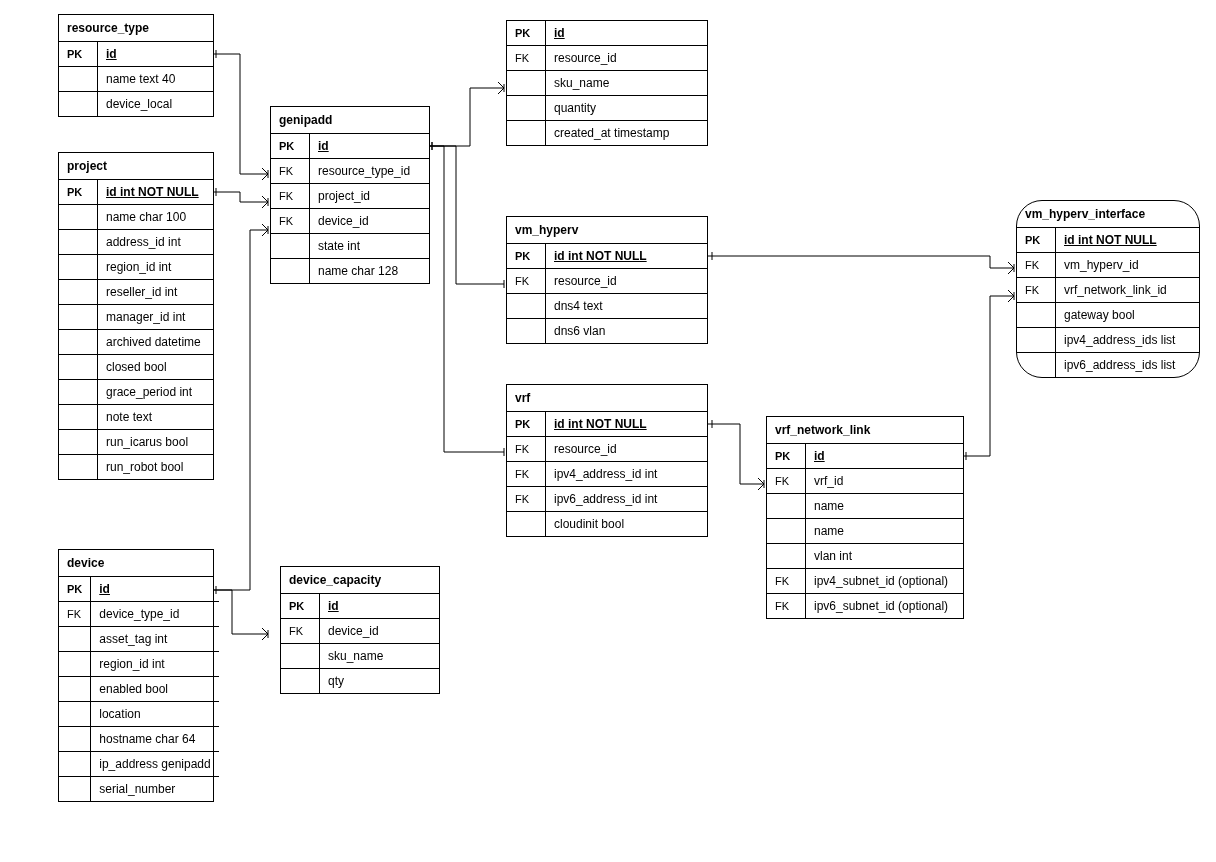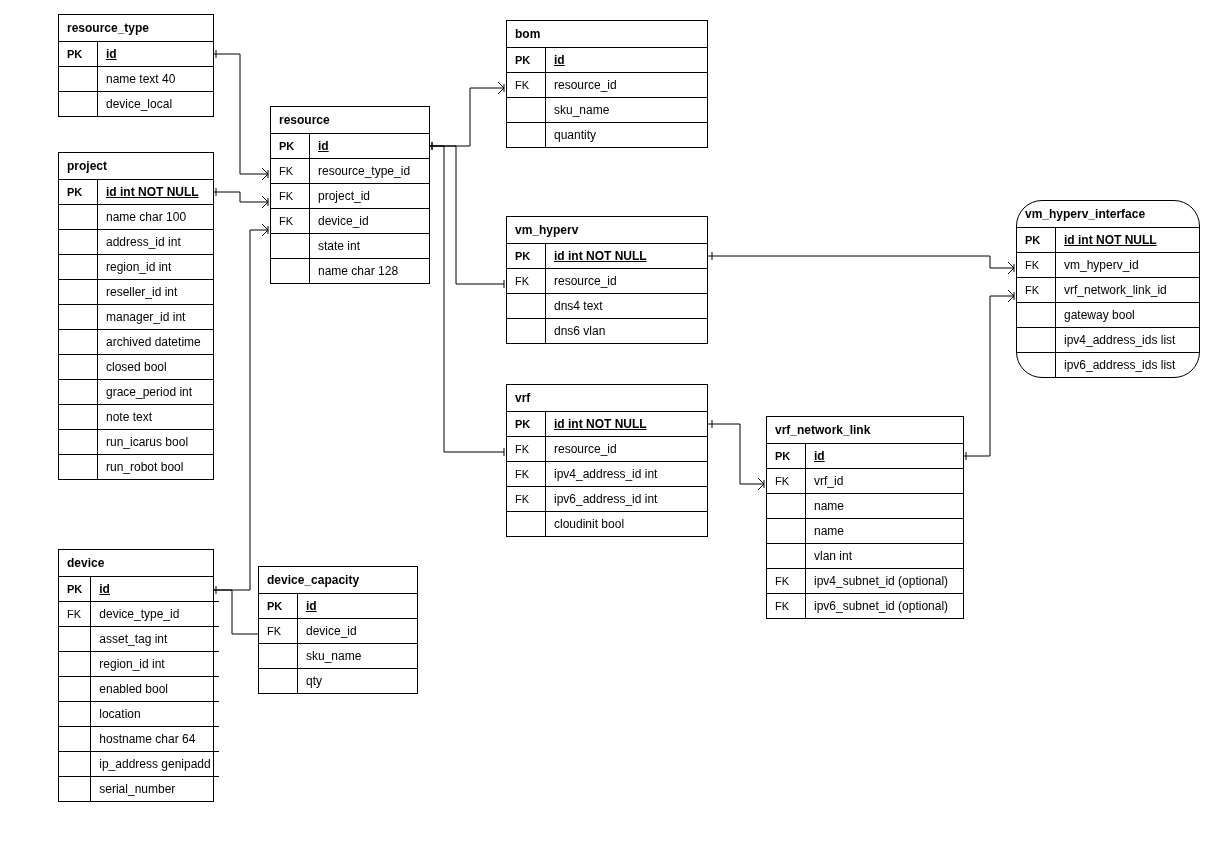--- a/index.html
+++ b/index.html
@@ -221,21 +221,21 @@
         </tr>
         <tr>
           <td class="key"></td>
           <td>serial_number</td>
         </tr>
       </tbody>
     </table>
 </div>
 
 <div class="table" style="left:270px; top:106px; width:158px;">
-  <div class="title">resource</div>
+  <div class="title">genipadd</div>
   <table>
       <tbody>
         <tr>
           <td class="key">PK</td>
           <td class="pkfield">id</td>
         </tr>
         <tr>
           <td class="key fk">FK</td>
           <td>resource_type_id</td>
         </tr>
@@ -252,21 +252,21 @@
           <td>state int</td>
         </tr>
         <tr>
           <td class="key"></td>
           <td>name char 128</td>
         </tr>
       </tbody>
     </table>
 </div>
 
-<div class="table" style="left:258px; top:566px; width:158px;">
+<div class="table" style="left:280px; top:566px; width:158px;">
   <div class="title">device_capacity</div>
   <table>
       <tbody>
         <tr>
           <td class="key">PK</td>
           <td class="pkfield">id</td>
         </tr>
         <tr>
           <td class="key fk">FK</td>
           <td>device_id</td>
@@ -277,38 +277,41 @@
         </tr>
         <tr>
           <td class="key"></td>
           <td>qty</td>
         </tr>
       </tbody>
     </table>
 </div>
 
 <div class="table" style="left:506px; top:20px; width:200px;">
-  <div class="title">bom</div>
   <table>
       <tbody>
         <tr>
           <td class="key">PK</td>
           <td class="pkfield">id</td>
         </tr>
         <tr>
           <td class="key fk">FK</td>
           <td>resource_id</td>
         </tr>
         <tr>
           <td class="key"></td>
           <td>sku_name</td>
         </tr>
         <tr>
           <td class="key"></td>
           <td>quantity</td>
+        </tr>
+        <tr>
+          <td class="key"></td>
+          <td>created_at timestamp</td>
         </tr>
       </tbody>
     </table>
 </div>
 
 <div class="table" style="left:506px; top:216px; width:200px;">
   <div class="title">vm_hyperv</div>
   <table>
       <tbody>
         <tr>

